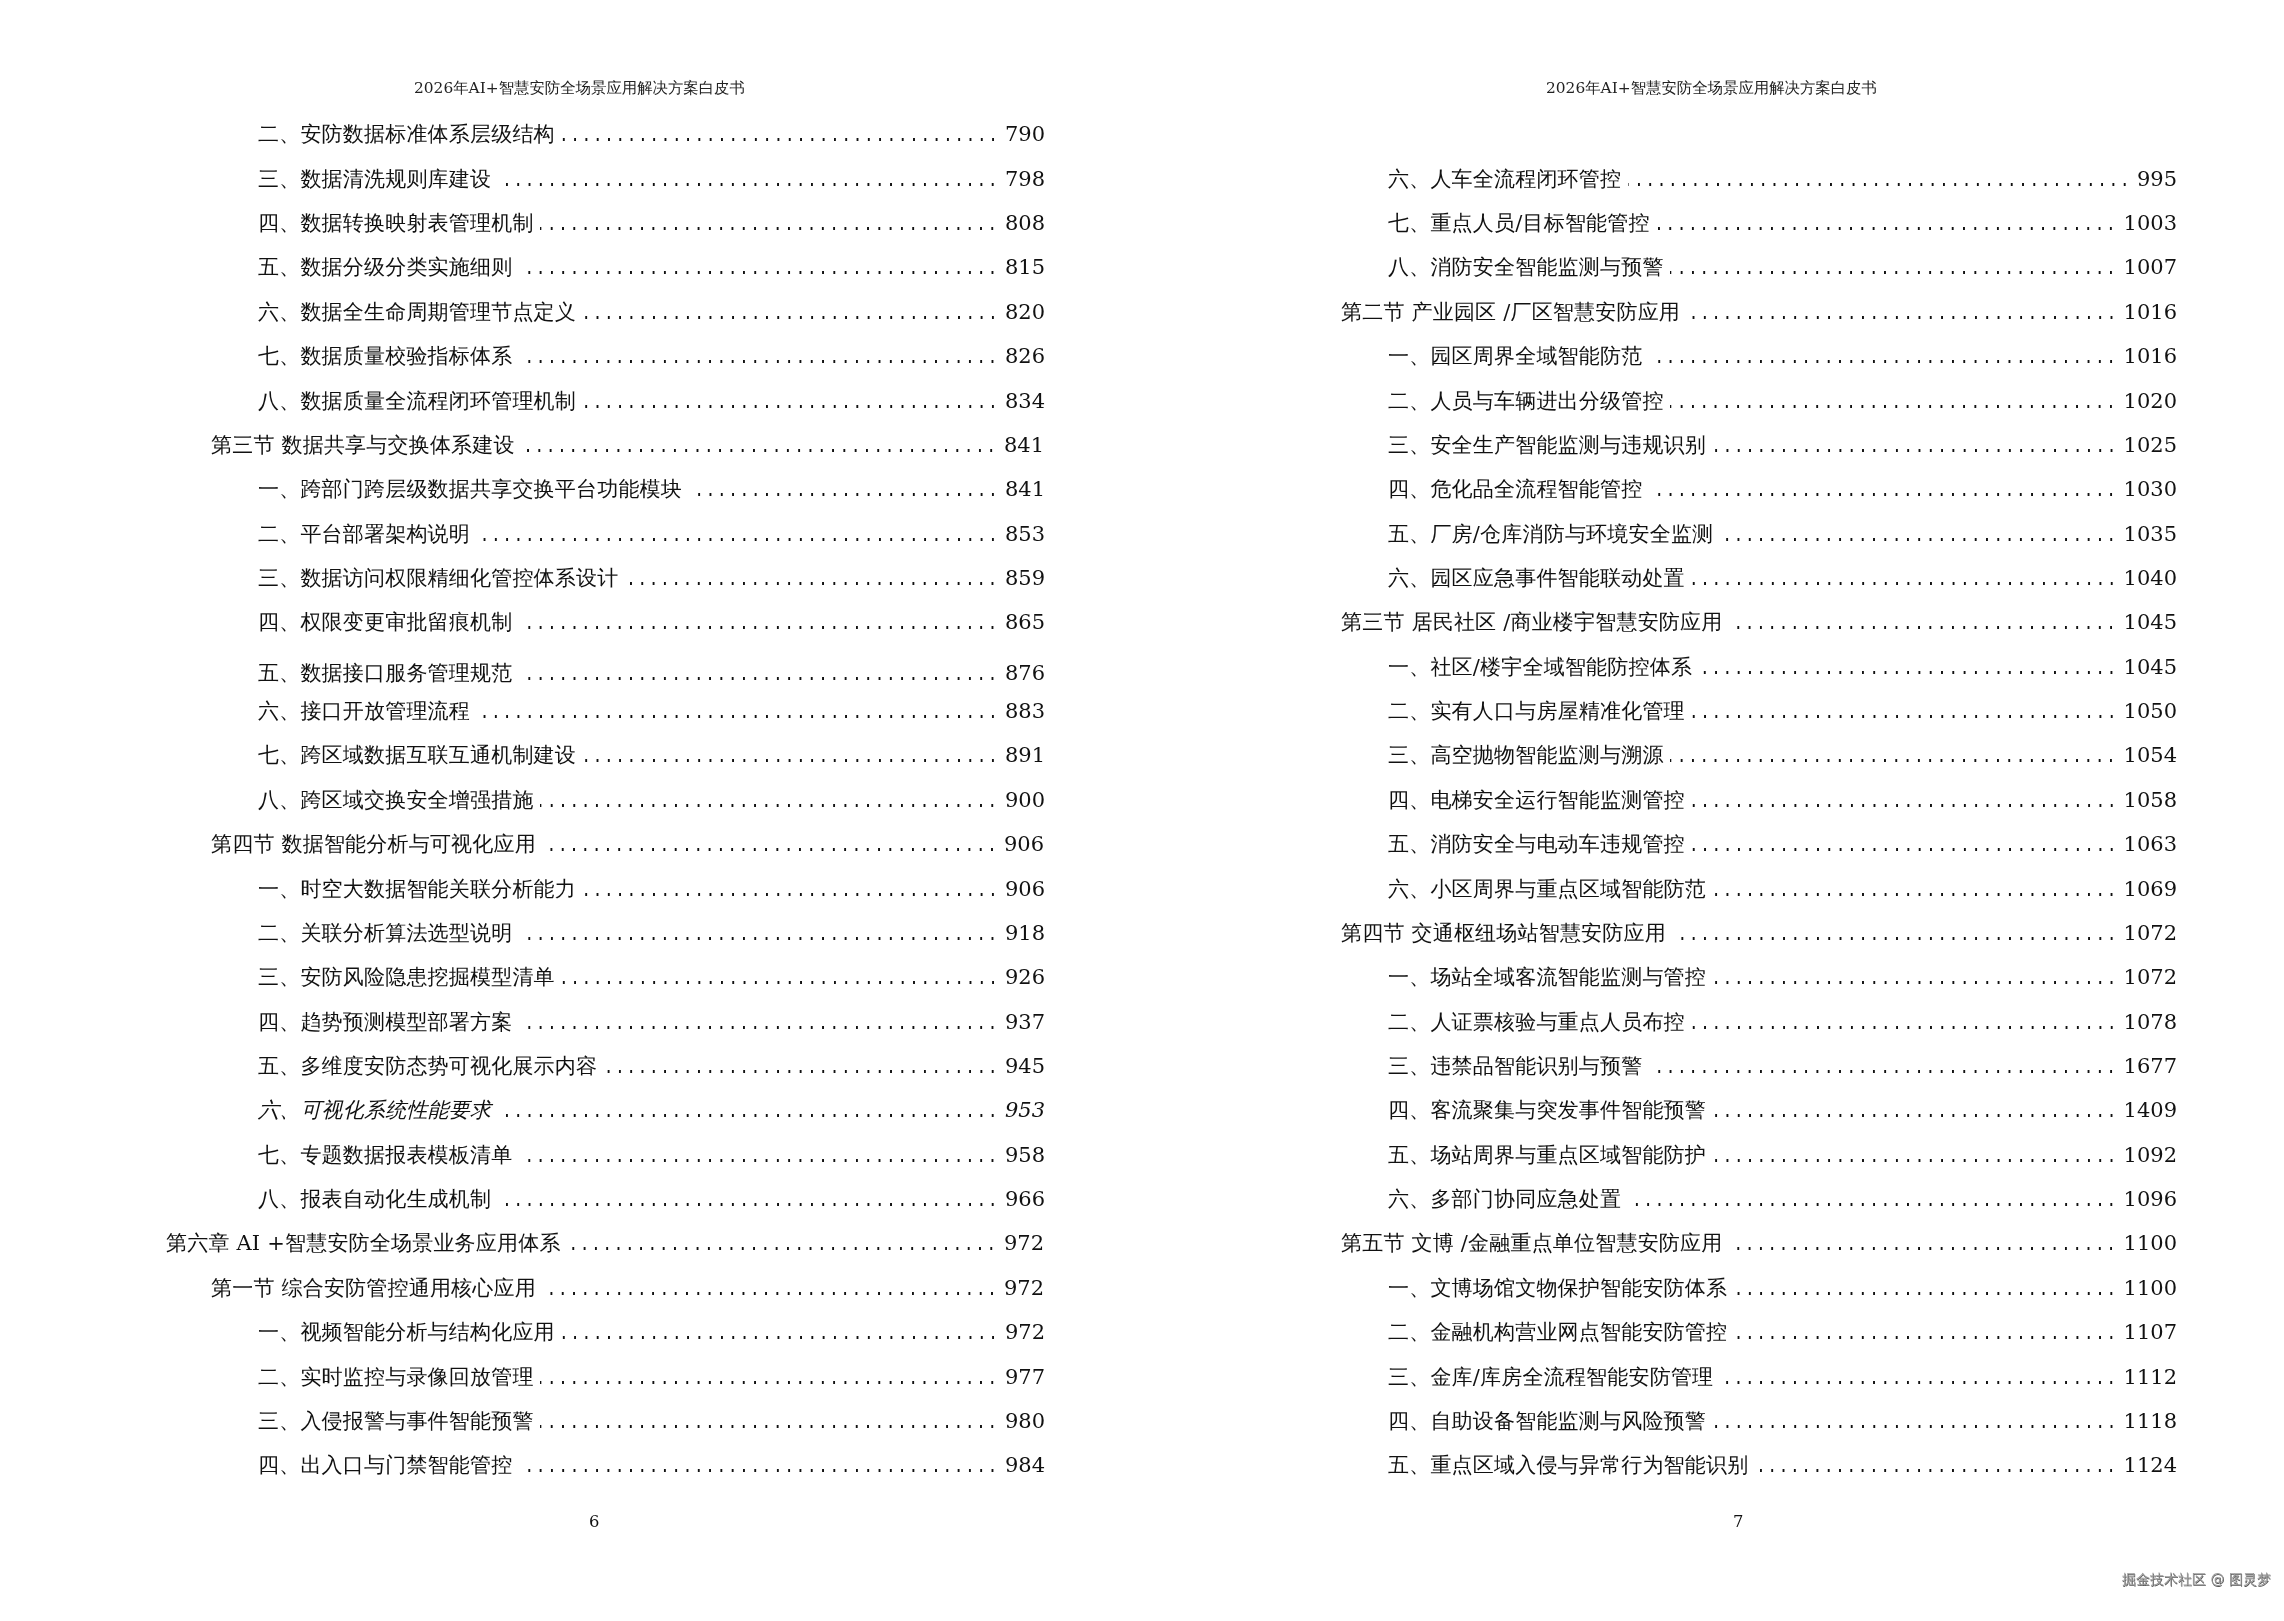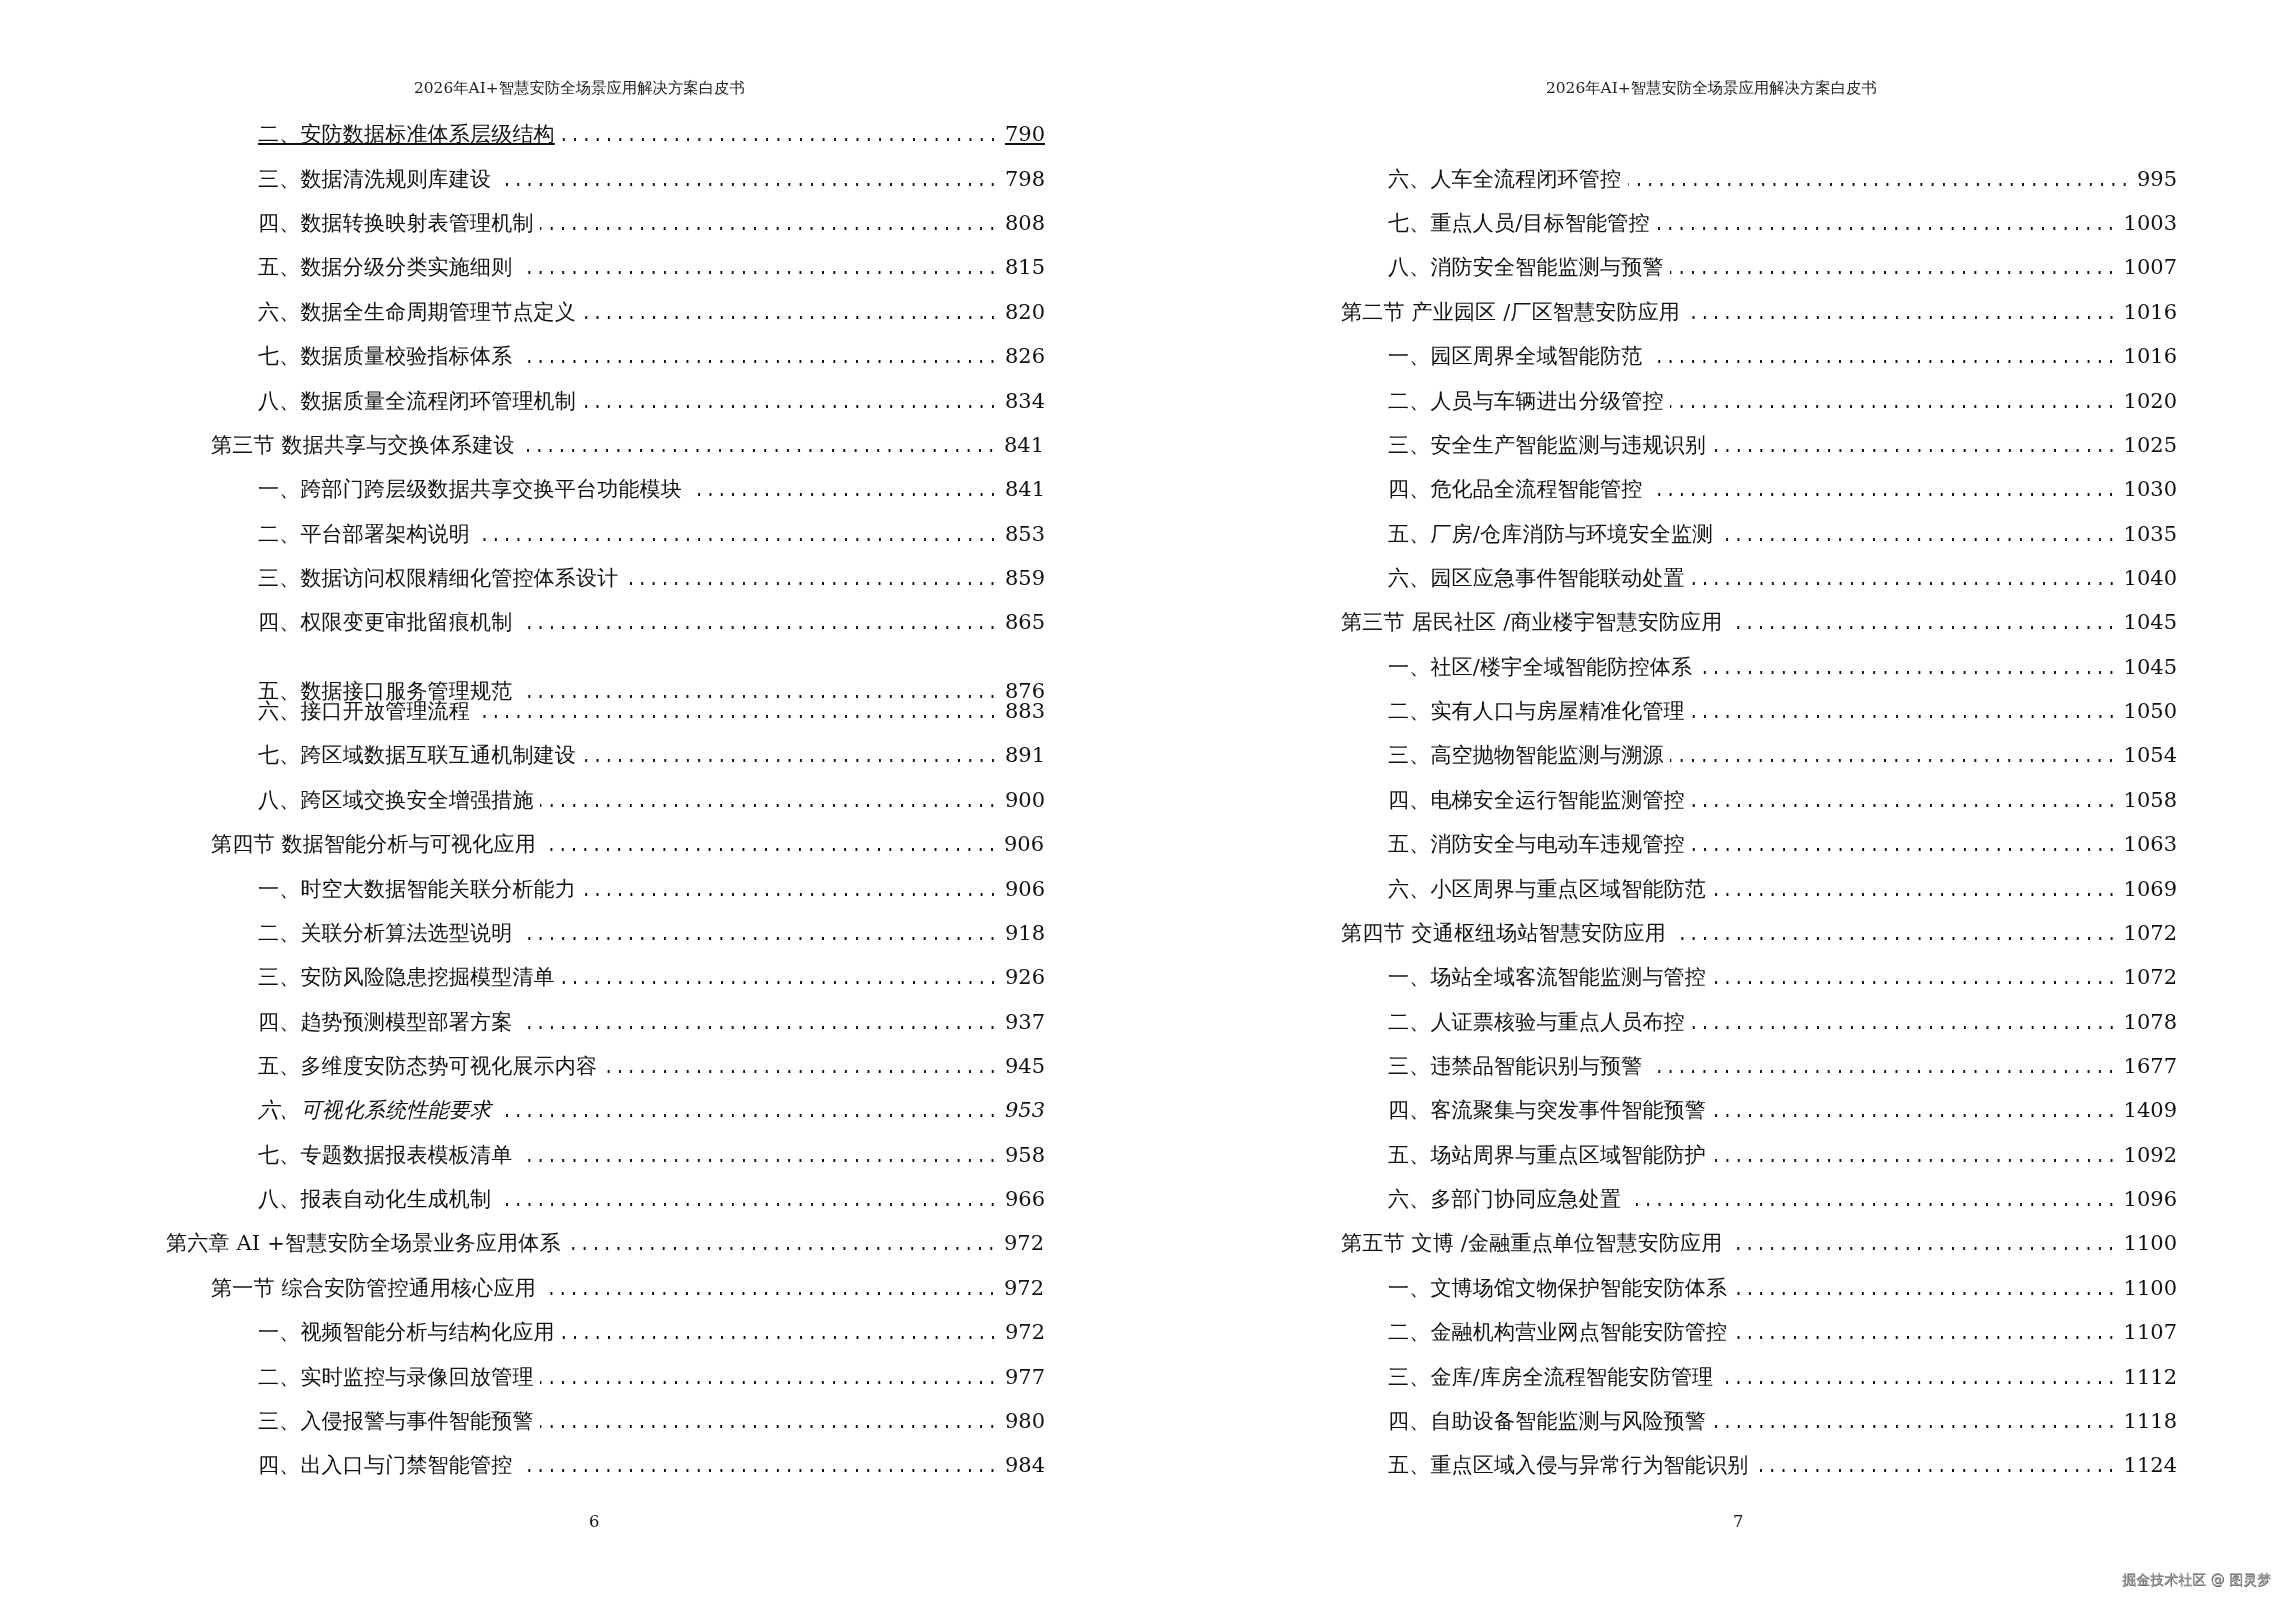--- a/index.html
+++ b/index.html
@@ -24,21 +24,21 @@
   .page.right .page-footer { left:591px; }
   .watermark { position:absolute; left:2122px; top:1571px; font-size:14px; line-height:16.4px;
     color:#9a9a9a; text-shadow:0.5px 0.5px 0 #555, -0.5px -0.5px 0 #ffffff; font-family:"DejaVu Sans","Liberation Sans",sans-serif; white-space:nowrap; }
 </style>
 </head>
 <body>
 
 <div class="page left">
   <div class="running-header">2026年AI+智慧安防全场景应用解决方案白皮书</div>
   <div class="toc">
-      <div class="toc-row" style="top: 120px; left: 258px; width: 787px; text-decoration: underline;">
+      <div class="toc-row" style="top: 120px; left: 258px; width: 787px;">
         <span class="toc-title">二、安防数据标准体系层级结构</span>
         <span class="leader"></span>
         <span class="page-num">790</span>
       </div>
       <div class="toc-row" style="top: 165px; left: 258px; width: 787px;">
         <span class="toc-title">三、数据清洗规则库建设</span>
         <span class="leader"></span>
         <span class="page-num">798</span>
       </div>
       <div class="toc-row" style="top: 209px; left: 258px; width: 787px;">
@@ -84,21 +84,21 @@
       <div class="toc-row" style="top: 564px; left: 258px; width: 787px;">
         <span class="toc-title">三、数据访问权限精细化管控体系设计</span>
         <span class="leader"></span>
         <span class="page-num">859</span>
       </div>
       <div class="toc-row" style="top: 608px; left: 258px; width: 787px;">
         <span class="toc-title">四、权限变更审批留痕机制</span>
         <span class="leader"></span>
         <span class="page-num">865</span>
       </div>
-      <div class="toc-row" style="top: 677px; left: 258px; width: 787px;">
+      <div class="toc-row" style="top: 659px; left: 258px; width: 787px;">
         <span class="toc-title">五、数据接口服务管理规范</span>
         <span class="leader"></span>
         <span class="page-num">876</span>
       </div>
       <div class="toc-row" style="top: 697px; left: 258px; width: 787px;">
         <span class="toc-title">六、接口开放管理流程</span>
         <span class="leader"></span>
         <span class="page-num">883</span>
       </div>
       <div class="toc-row" style="top: 741px; left: 258px; width: 787px;">

